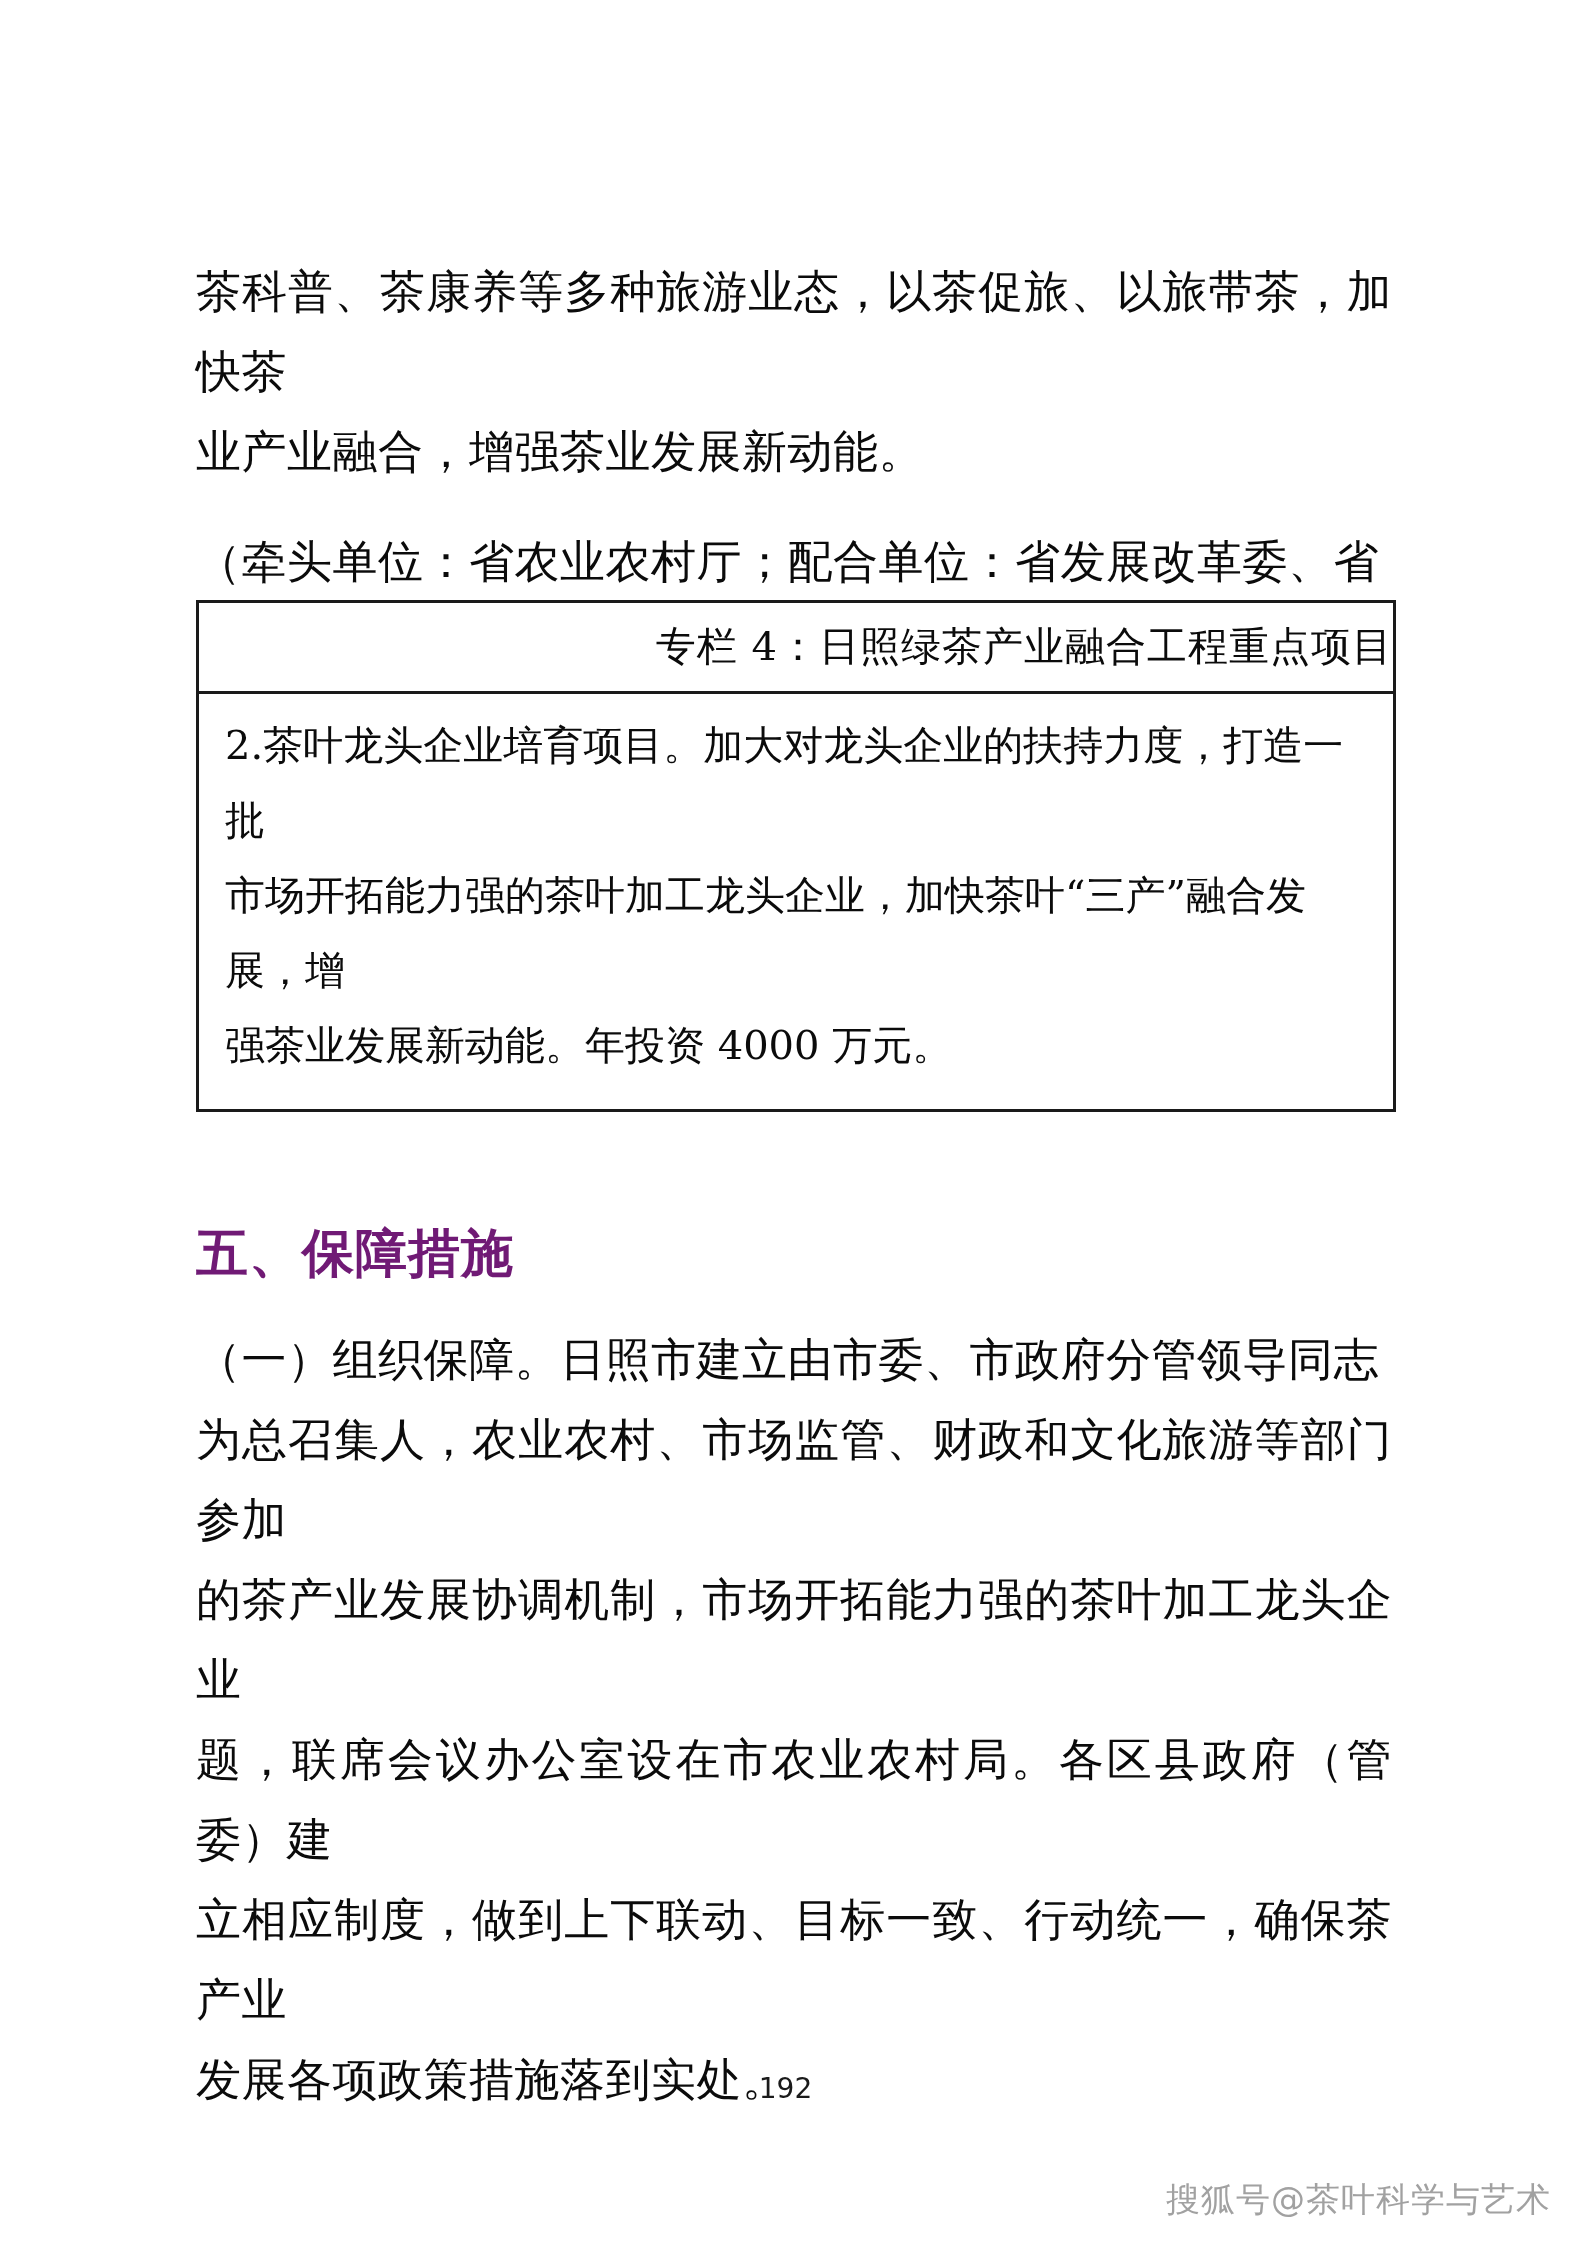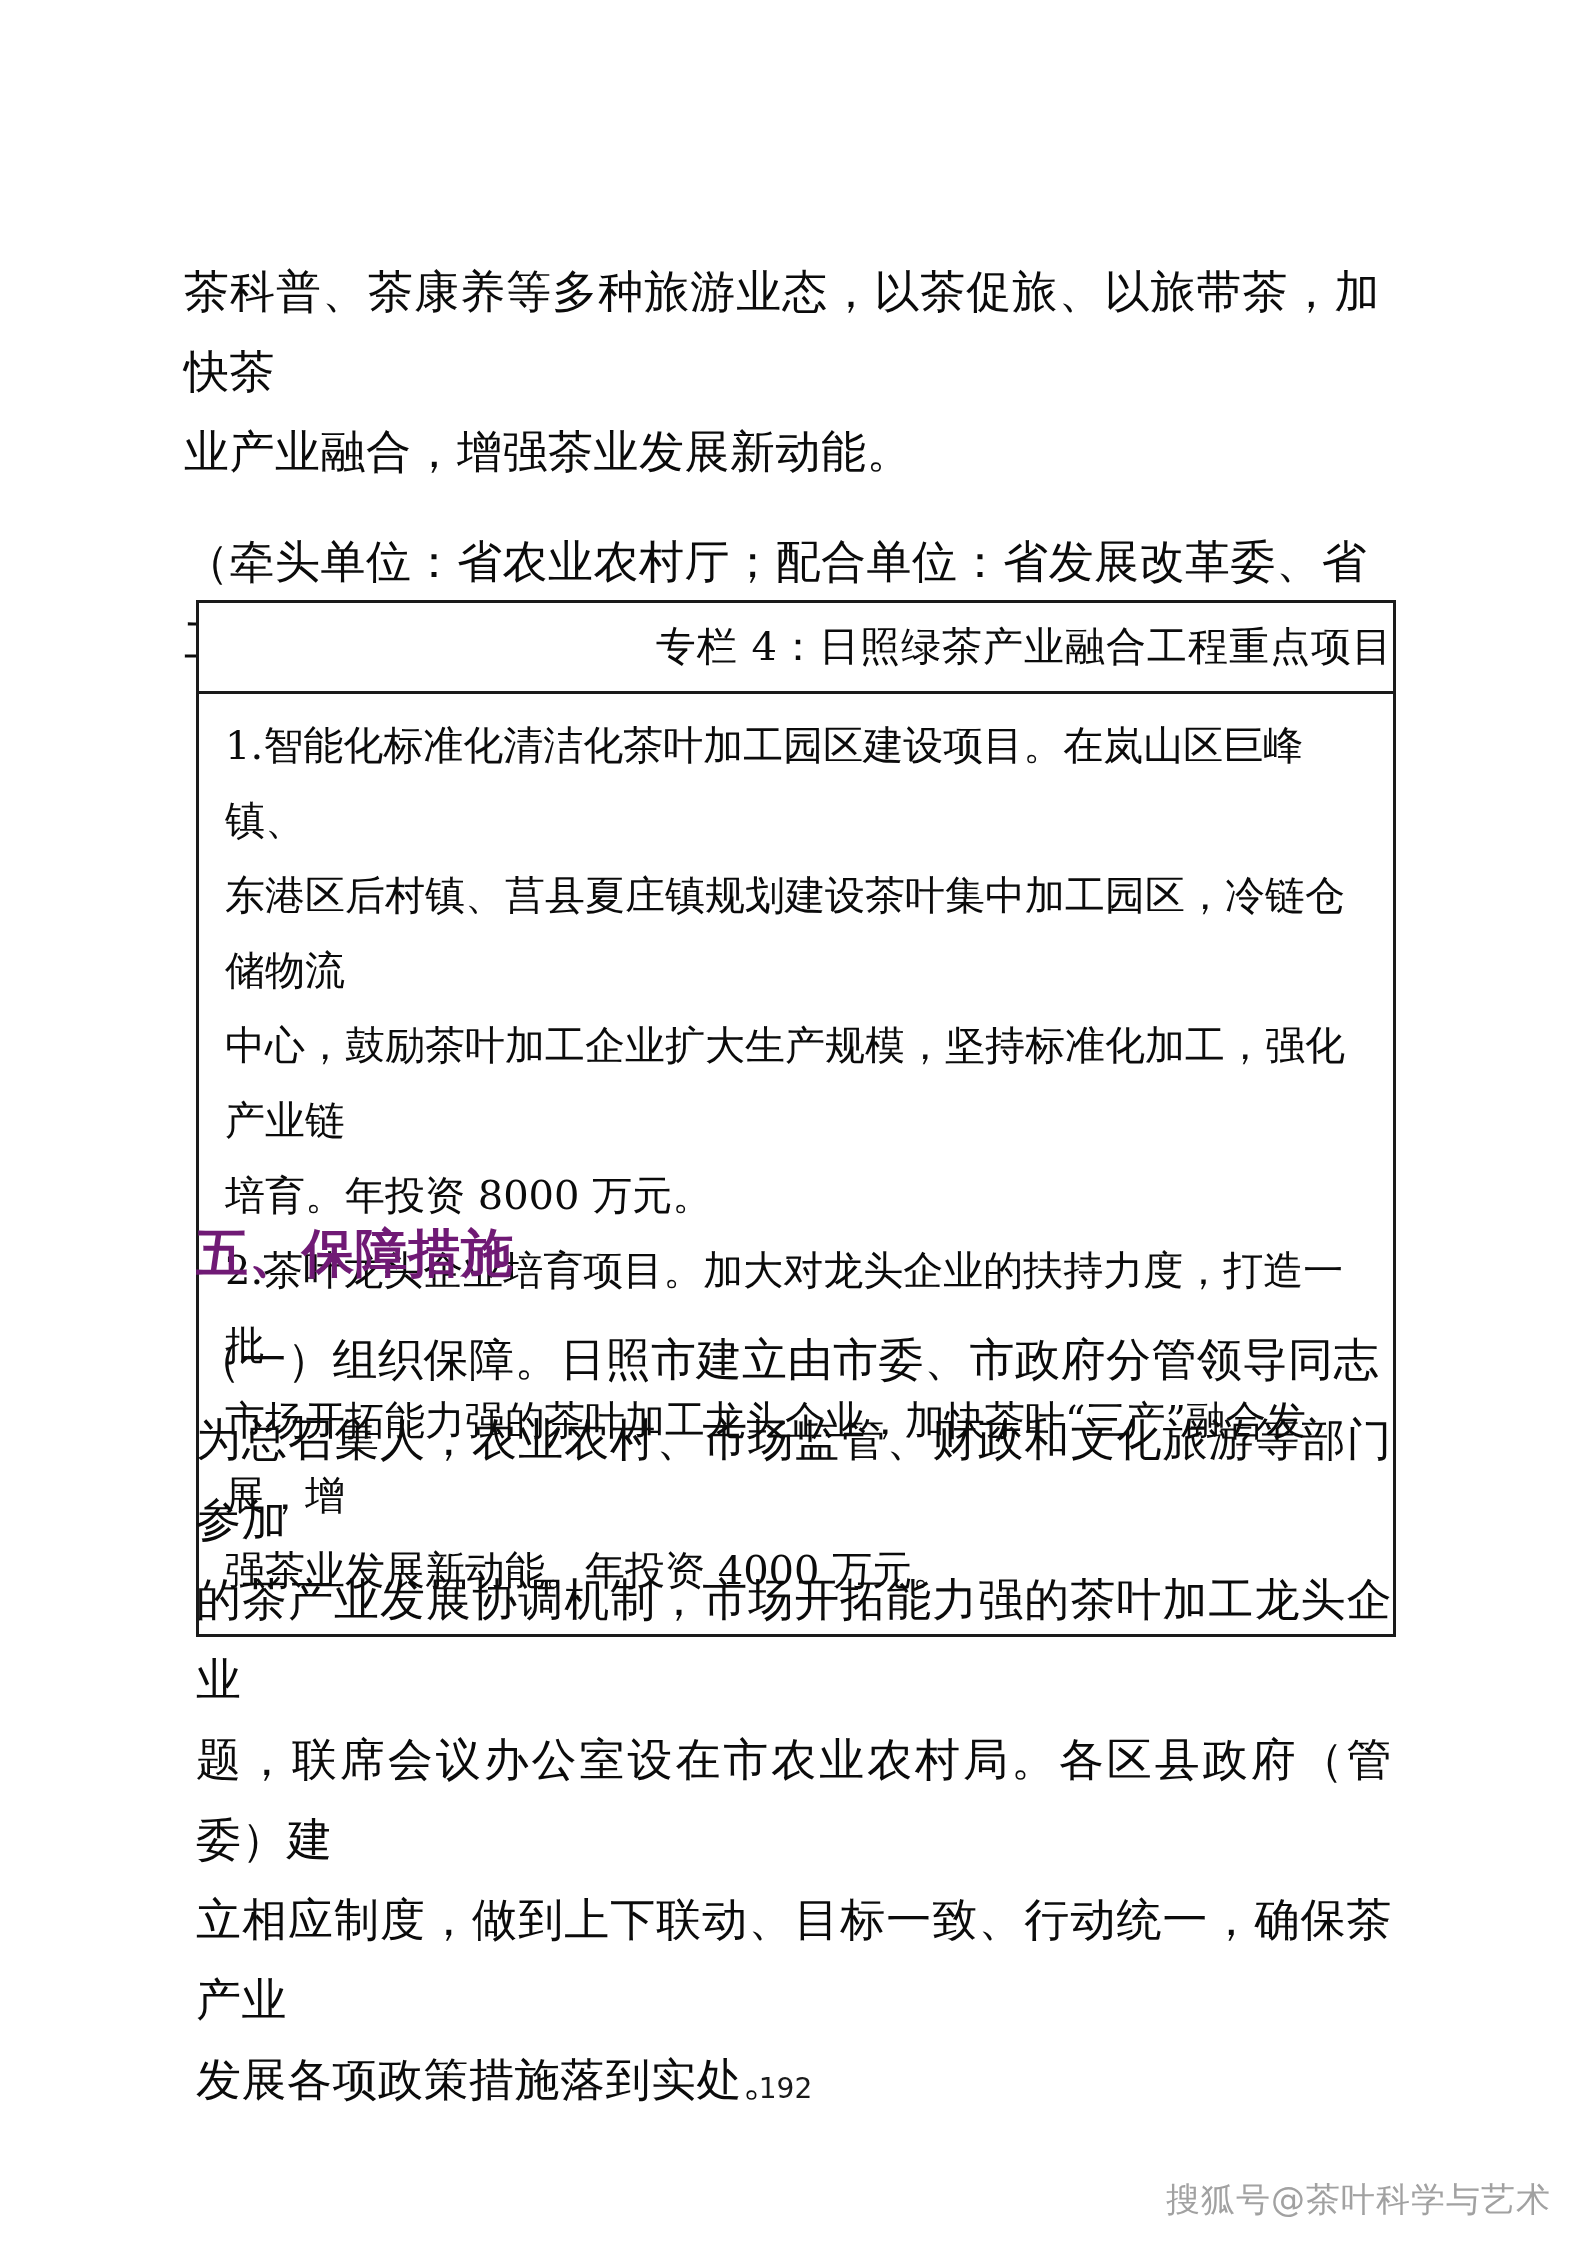--- a/index.html
+++ b/index.html
@@ -16,21 +16,21 @@
     width: 1587px;
     height: 2245px;
     background: #ffffff;
     overflow: hidden;
     box-sizing: border-box;
   }
 
   
   .content {
     position: absolute;
-    left: 184px;
+    left: 196px;
     top: 252px;
     width: 1196px;
   }
 
   .para {
     font-size: 45px;
     line-height: 80px;
     letter-spacing: 0.5px;
     color: #0b0b0b;
     text-align: justify;
@@ -158,32 +158,20 @@
         <span>（牵头单位：省农业农村厅；配合单位：省发展改革委、省</span>
       </span>
       <span class="line">工业和信息化厅、省财政厅、省文化和旅游厅）</span>
     </div>
   </div>
 
   <div class="callout">
     <div class="callout-title">专栏 4：日照绿茶产业融合工程重点项目</div>
     <div class="callout-body">
 
-      <div>
-        <span class="cline justify">
-          <span>1.智能化标准化清洁化茶叶加工园区建设项目。在岚山区巨峰镇、</span>
-        </span>
-        <span class="cline justify">
-          <span>东港区后村镇、莒县夏庄镇规划建设茶叶集中加工园区，冷链仓储物流</span>
-        </span>
-        <span class="cline justify">
-          <span>中心，鼓励茶叶加工企业扩大生产规模，坚持标准化加工，强化产业链</span>
-        </span>
-        <span class="cline">培育。年投资 8000 万元。</span>
-      </div>
 
       <div>
         <span class="cline justify">
           <span>2.茶叶龙头企业培育项目。加大对龙头企业的扶持力度，打造一批</span>
         </span>
         <span class="cline justify">
           <span>市场开拓能力强的茶叶加工龙头企业，加快茶叶“三产”融合发展，增</span>
         </span>
         <span class="cline">强茶业发展新动能。年投资 4000 万元。</span>
       </div>

